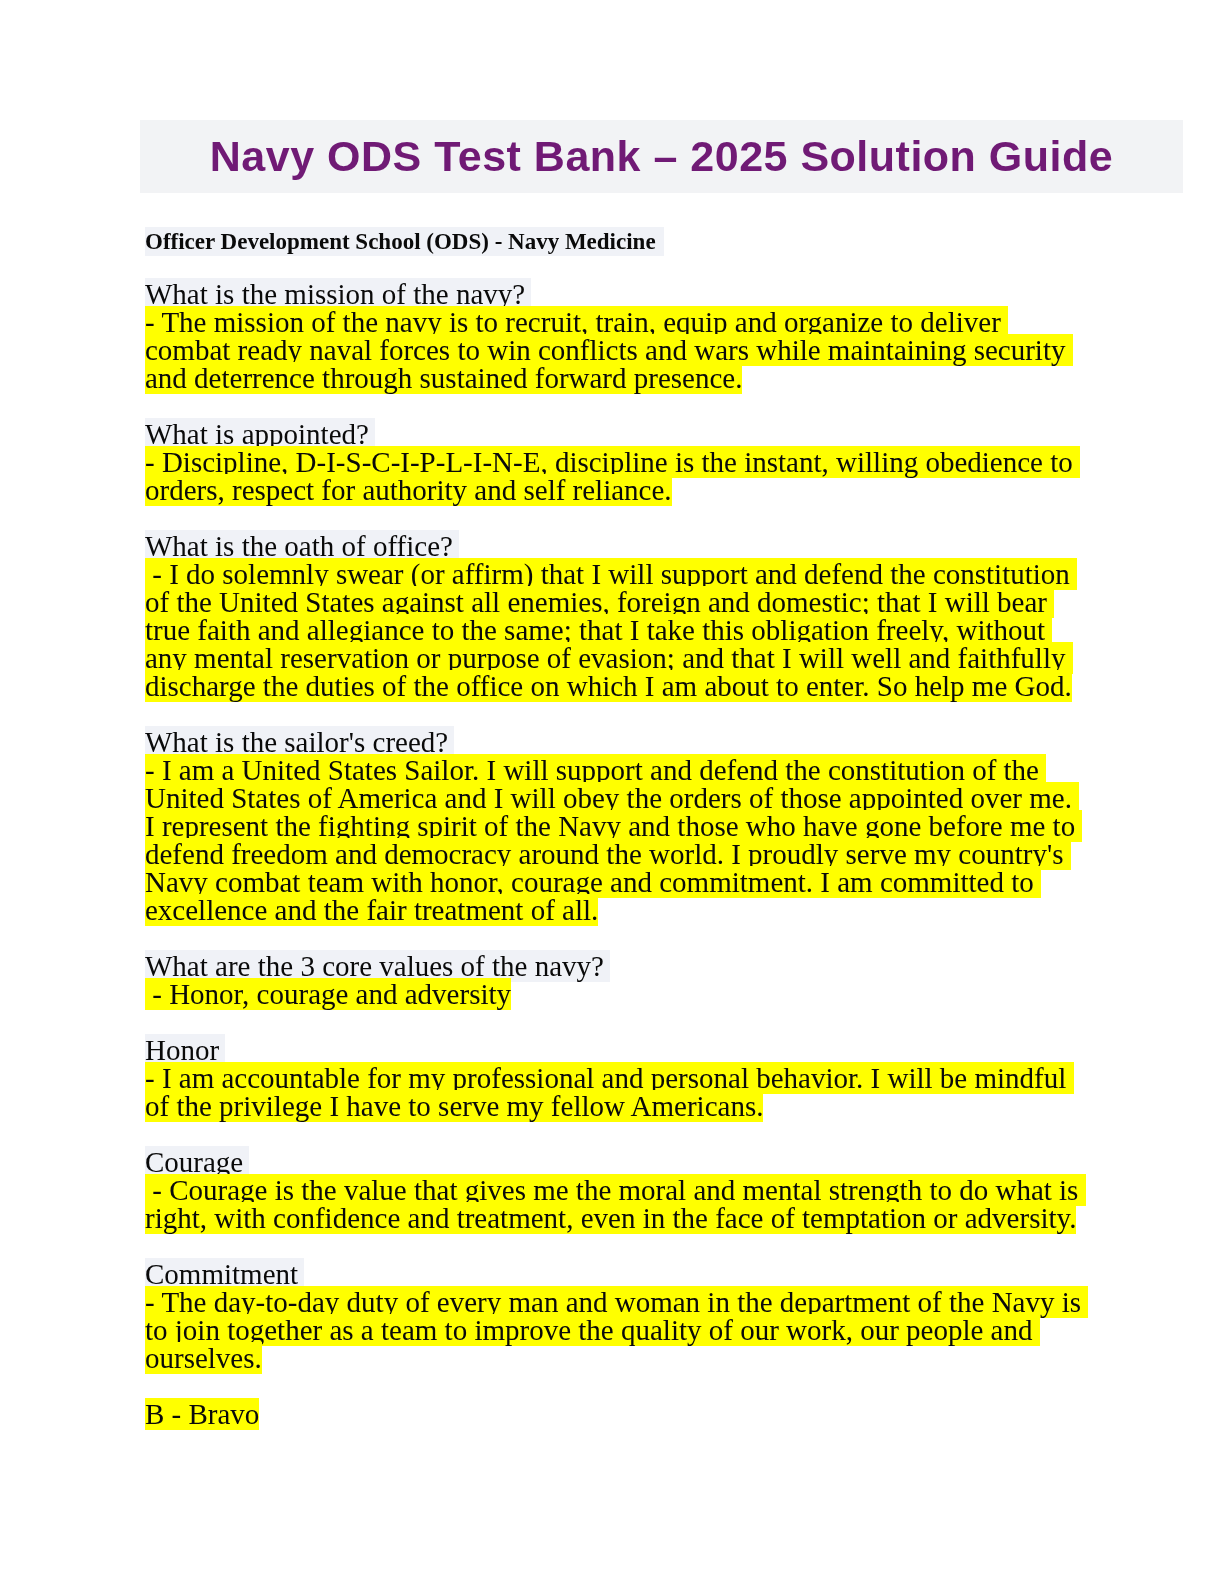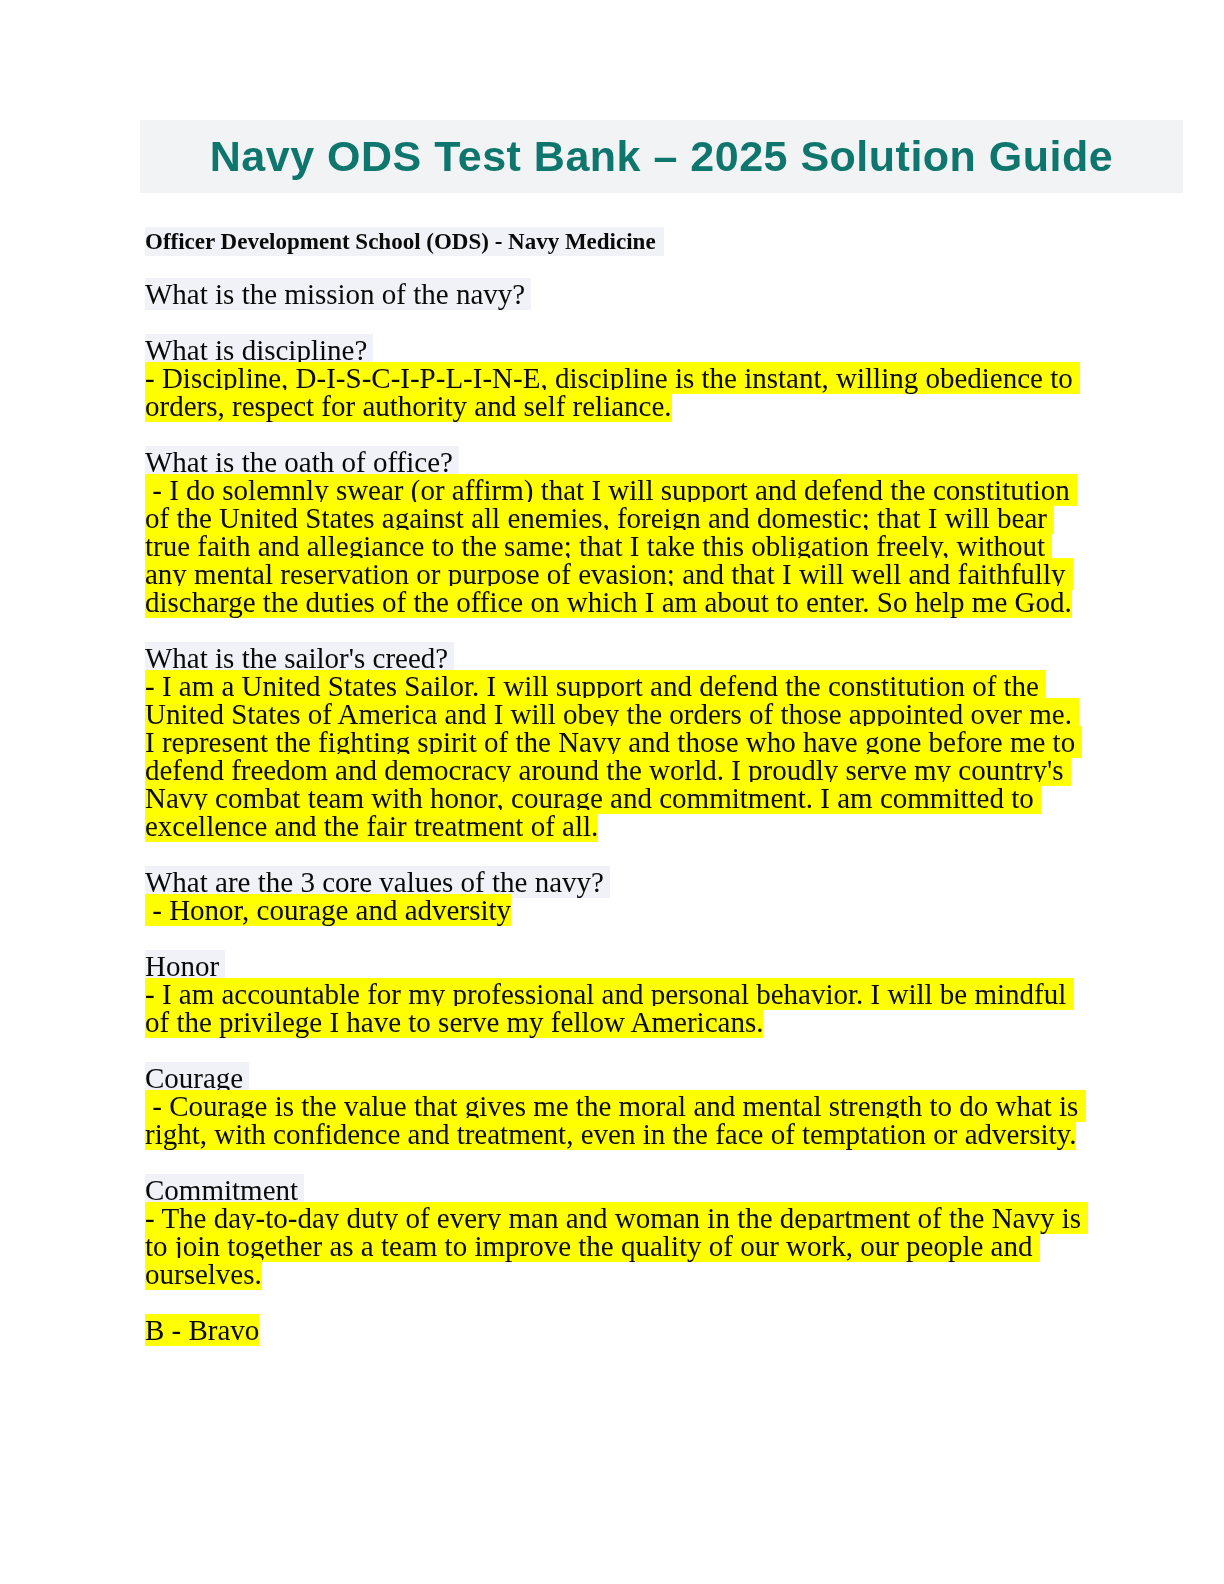--- a/index.html
+++ b/index.html
@@ -18,21 +18,21 @@
     width: 1043px;
     background: #f2f3f5;
     text-align: center;
     padding: 12px 0 13px 0;
   }
   .title-banner h1 {
     font-family: "Liberation Sans", sans-serif;
     font-weight: bold;
     font-size: 43px;
     line-height: 48px;
-    color: #0f766e;
+    color: #701a75;
     letter-spacing: 0.5px;
   }
   .content {
     margin: 34px 16px 0 145px;
     width: 940px;
   }
   .subtitle {
     font-size: 23px;
     line-height: 30px;
     font-weight: bold;
@@ -63,23 +63,23 @@
 <div class="title-banner">
   <h1>Navy ODS Test Bank – 2025 Solution Guide</h1>
 </div>
 
 <div class="content">
 
   <div class="subtitle">
     <span>Officer Development School (ODS) - Navy Medicine</span>
   </div>
 
-  <p class="qa-block"><span class="q-hl">What is the mission of the navy?</span><br></p>
+  <p class="qa-block"><span class="q-hl">What is the mission of the navy?</span><br><span class="a-hl">- The mission of the navy is to recruit, train, equip and organize to deliver combat ready naval forces to win conflicts and wars while maintaining security and deterrence through sustained forward presence.</span></p>
 
-  <p class="qa-block"><span class="q-hl">What is discipline?</span><br><span class="a-hl">- Discipline, D-I-S-C-I-P-L-I-N-E, discipline is the instant, willing obedience to orders, respect for authority and self reliance.</span></p>
+  <p class="qa-block"><span class="q-hl">What is appointed?</span><br><span class="a-hl">- Discipline, D-I-S-C-I-P-L-I-N-E, discipline is the instant, willing obedience to orders, respect for authority and self reliance.</span></p>
 
   <p class="qa-block"><span class="q-hl">What is the oath of office?</span><br><span class="a-hl"> - I do solemnly swear (or affirm) that I will support and defend the constitution of the United States against all enemies, foreign and domestic; that I will bear true faith and allegiance to the same; that I take this obligation freely, without any mental reservation or purpose of evasion; and that I will well and faithfully discharge the duties of the office on which I am about to enter. So help me God.</span></p>
 
   <p class="qa-block"><span class="q-hl">What is the sailor's creed?</span><br><span class="a-hl">- I am a United States Sailor. I will support and defend the constitution of the United States of America and I will obey the orders of those appointed over me. I represent the fighting spirit of the Navy and those who have gone before me to defend freedom and democracy around the world. I proudly serve my country's Navy combat team with honor, courage and commitment. I am committed to excellence and the fair treatment of all.</span></p>
 
   <p class="qa-block"><span class="q-hl">What are the 3 core values of the navy?</span><br><span class="a-hl"> - Honor, courage and adversity</span></p>
 
   <p class="qa-block"><span class="q-hl">Honor</span><br><span class="a-hl">- I am accountable for my professional and personal behavior. I will be mindful of the privilege I have to serve my fellow Americans.</span></p>
 
   <p class="qa-block"><span class="q-hl">Courage</span><br><span class="a-hl"> - Courage is the value that gives me the moral and mental strength to do what is right, with confidence and treatment, even in the face of temptation or adversity.</span></p>

